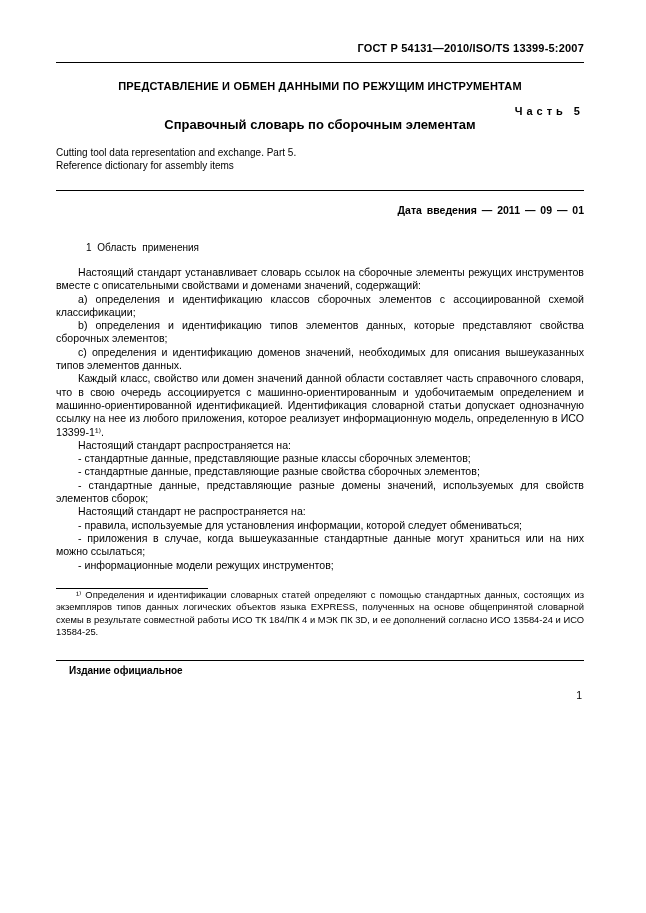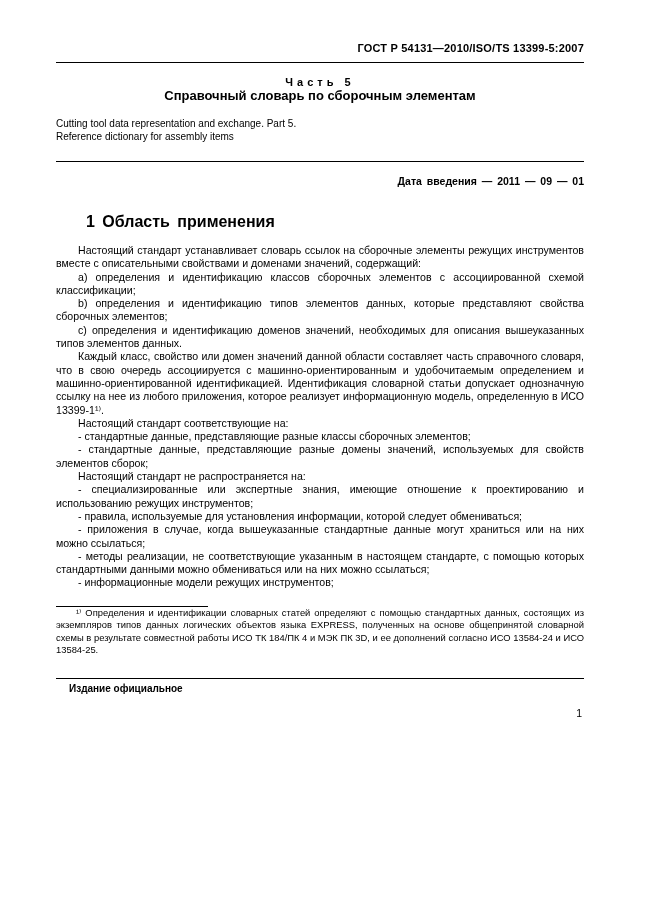--- a/index.html
+++ b/index.html
@@ -43,21 +43,21 @@
     margin-top: 17px;
     font-size: 11px;
     font-weight: bold;
     text-align: center;
     letter-spacing: 0.2px;
   }
   .part-label {
     margin-top: 13px;
     font-size: 11px;
     font-weight: bold;
-    text-align: center;
+    text-align: right;
     letter-spacing: 4px;
   }
   .doc-subtitle {
     margin-top: 0;
     font-size: 13px;
     font-weight: bold;
     text-align: center;
   }
   .en-subtitle {
     margin-top: 14px;
@@ -70,22 +70,22 @@
     margin-top: 13px;
     font-size: 10.5px;
     font-weight: bold;
     text-align: right;
     word-spacing: 2px;
   }
   .section-heading {
     margin-top: 26px;
     margin-left: 30px;
     margin-bottom: 13px;
-    font-size: 16px;
-    font-weight: bold;
+    font-size: 10px;
+    font-weight: normal;
     word-spacing: 3px;
   }
   .body-text p {
     font-size: 10.6px;
     line-height: 13.3px;
     text-align: justify;
     text-indent: 22px;
   }
   .footnote-rule {
     margin-top: 16px;
@@ -117,20 +117,21 @@
 </head>
 <body>
 
 <div class="page">
 
   <div class="doc-code">ГОСТ Р 54131—2010/ISO/TS 13399-5:2007</div>
 
 
   <hr class="rule rule-top">
 
+  <div class="doc-title">ПРЕДСТАВЛЕНИЕ И ОБМЕН ДАННЫМИ ПО РЕЖУЩИМ ИНСТРУМЕНТАМ</div>
 
   <div class="part-label">Часть 5</div>
 
   <div class="doc-subtitle">Справочный словарь по сборочным элементам</div>
 
   <div class="en-subtitle">
     <div>Cutting tool data representation and exchange. Part 5.</div>
     <div>Reference dictionary for assembly items</div>
   </div>
 
@@ -139,28 +140,27 @@
   <div class="intro-date">Дата введения — 2011 — 09 — 01</div>
 
   <div class="section-heading">1 Область применения</div>
 
   <div class="body-text">
     <p>Настоящий стандарт устанавливает словарь ссылок на сборочные элементы режущих инструментов вместе с описательными свойствами и доменами значений, содержащий:</p>
     <p>a) определения и идентификацию классов сборочных элементов с ассоциированной схемой классификации;</p>
     <p>b) определения и идентификацию типов элементов данных, которые представляют свойства сборочных элементов;</p>
     <p>c) определения и идентификацию доменов значений, необходимых для описания вышеуказанных типов элементов данных.</p>
     <p>Каждый класс, свойство или домен значений данной области составляет часть справочного словаря, что в свою очередь ассоциируется с машинно-ориентированным и удобочитаемым определением и машинно-ориентированной идентификацией. Идентификация словарной статьи допускает однозначную ссылку на нее из любого приложения, которое реализует информационную модель, определенную в ИСО 13399-1¹⁾.</p>
-    <p>Настоящий стандарт соответствующие на:</p>
+    <p>Настоящий стандарт распространяется на:</p>
     <p>- стандартные данные, представляющие разные классы сборочных элементов;</p>
+    <p>- стандартные данные, представляющие разные свойства сборочных элементов;</p>
     <p>- стандартные данные, представляющие разные домены значений, используемых для свойств элементов сборок;</p>
     <p>Настоящий стандарт не распространяется на:</p>
-    <p>- специализированные или экспертные знания, имеющие отношение к проектированию и использованию режущих инструментов;</p>
     <p>- правила, используемые для установления информации, которой следует обмениваться;</p>
     <p>- приложения в случае, когда вышеуказанные стандартные данные могут храниться или на них можно ссылаться;</p>
-    <p>- методы реализации, не соответствующие указанным в настоящем стандарте, с помощью которых стандартными данными можно обмениваться или на них можно ссылаться;</p>
     <p>- информационные модели режущих инструментов;</p>
   </div>
 
   <hr class="footnote-rule">
 
   <p class="footnote">¹⁾ Определения и идентификации словарных статей определяют с помощью стандартных данных, состоящих из экземпляров типов данных логических объектов языка EXPRESS, полученных на основе общепринятой словарной схемы в результате совместной работы ИСО ТК 184/ПК 4 и МЭК ПК 3D, и ее дополнений согласно ИСО 13584-24 и ИСО 13584-25.</p>
 
   <hr class="rule rule-bottom">
 
   <div class="edition-label">Издание официальное</div>

